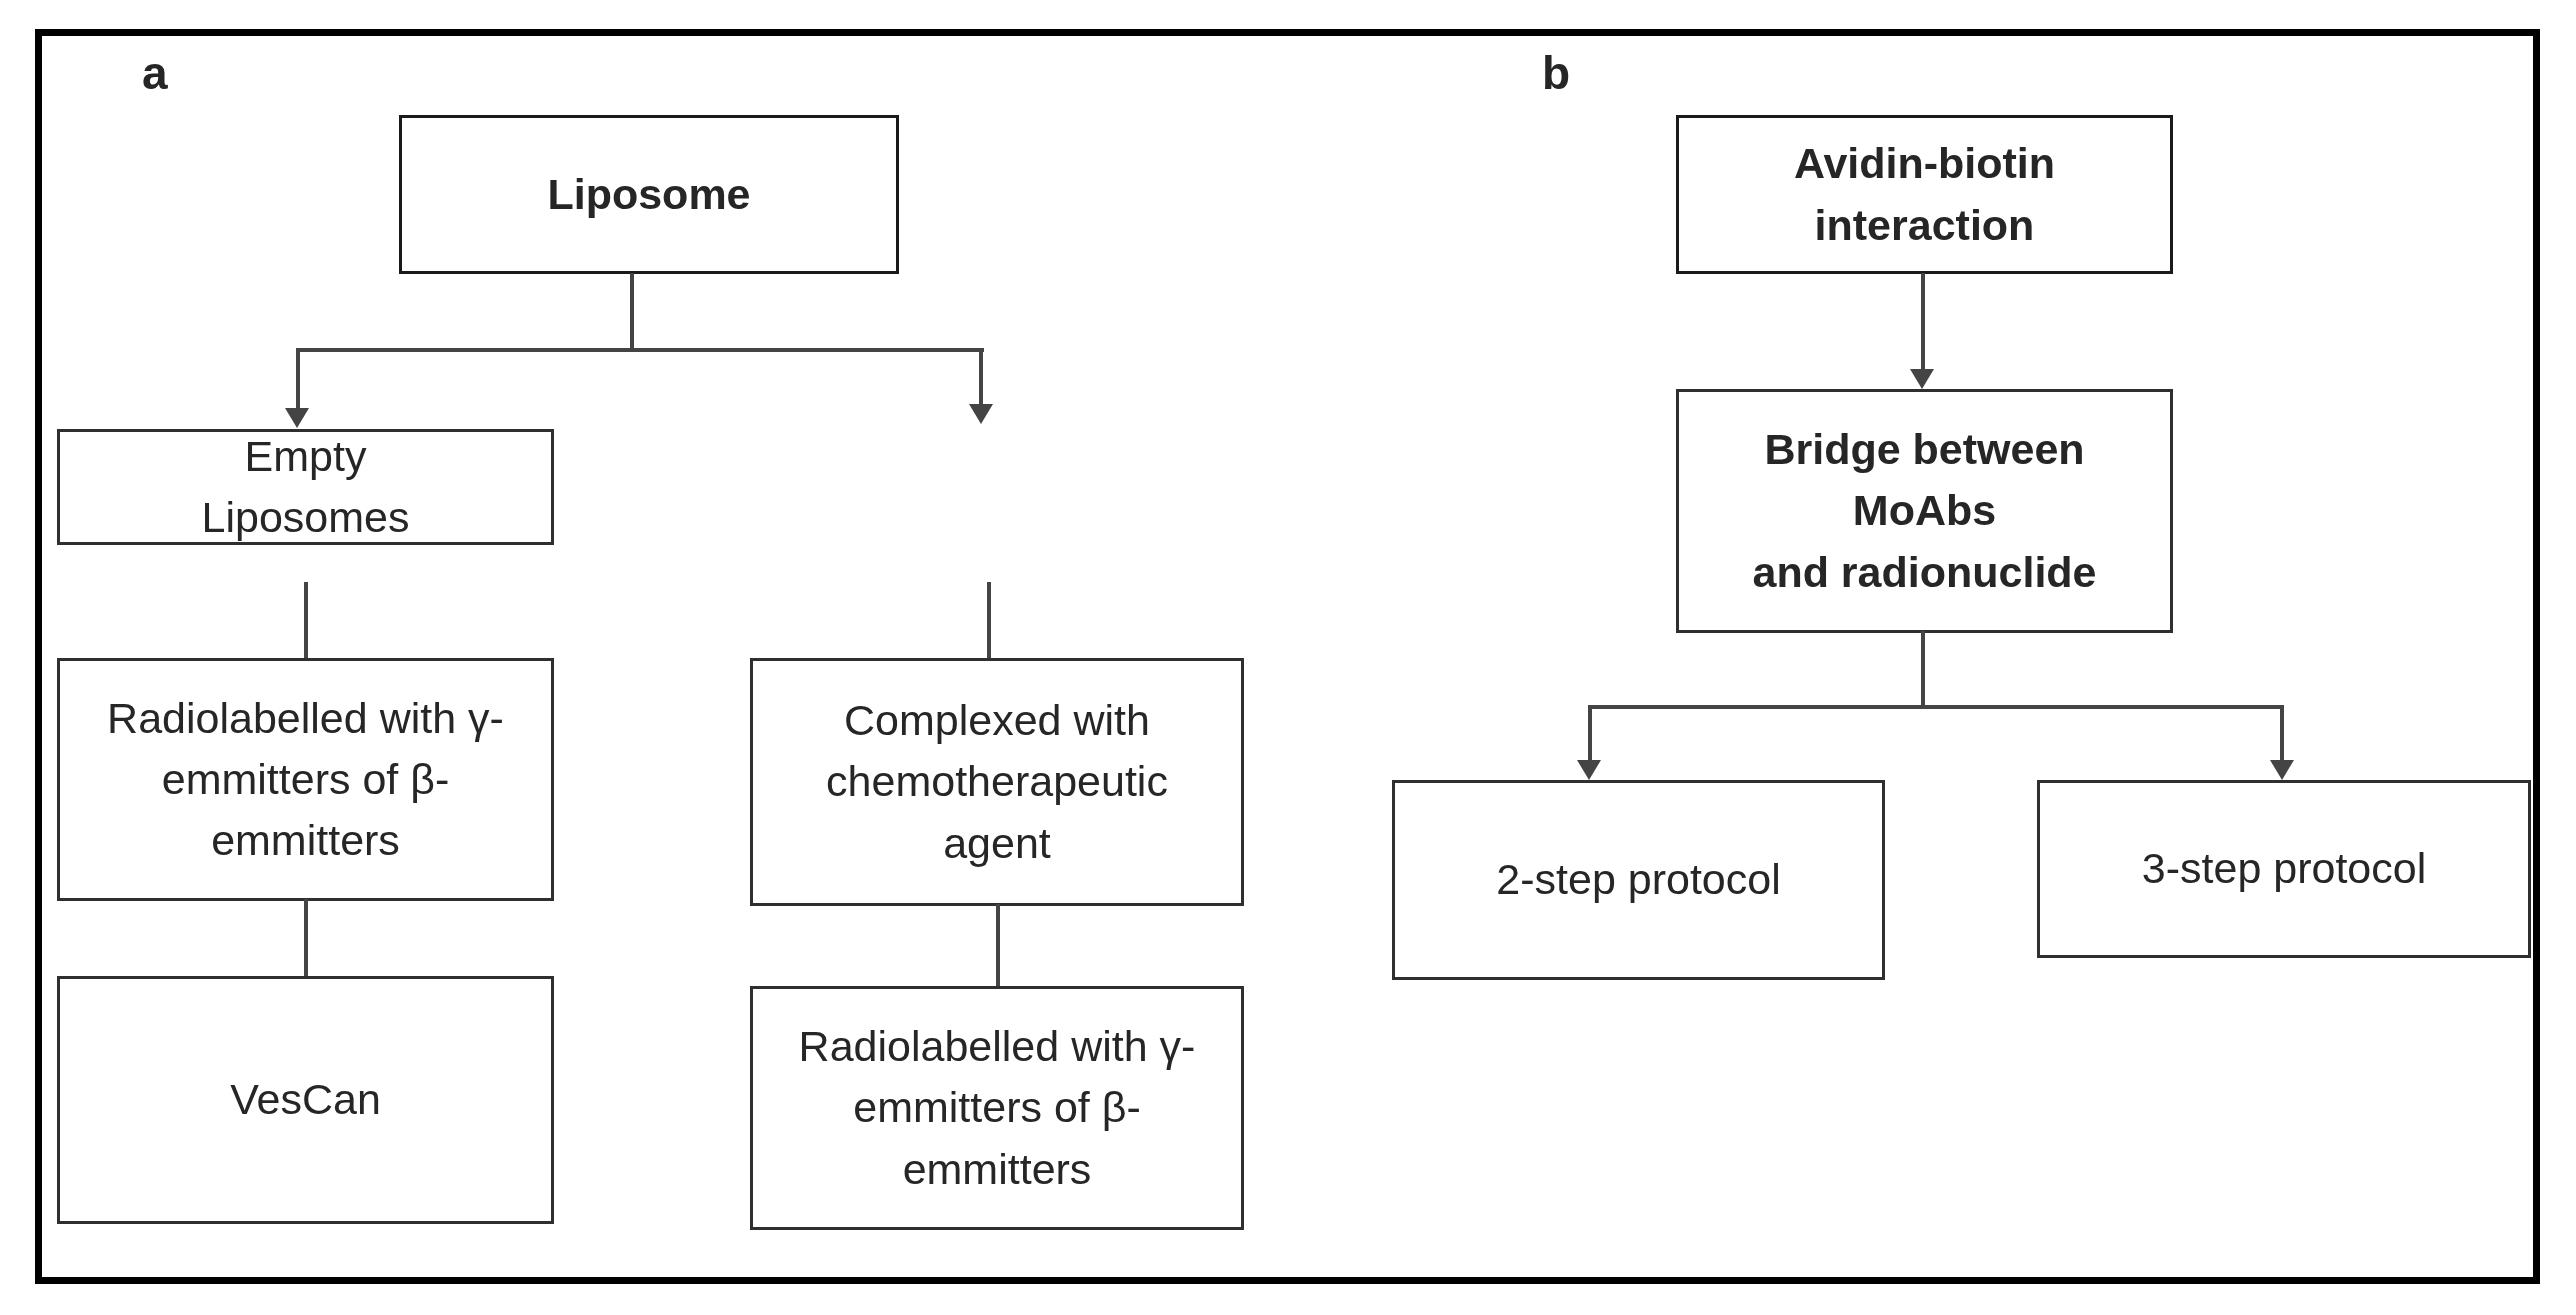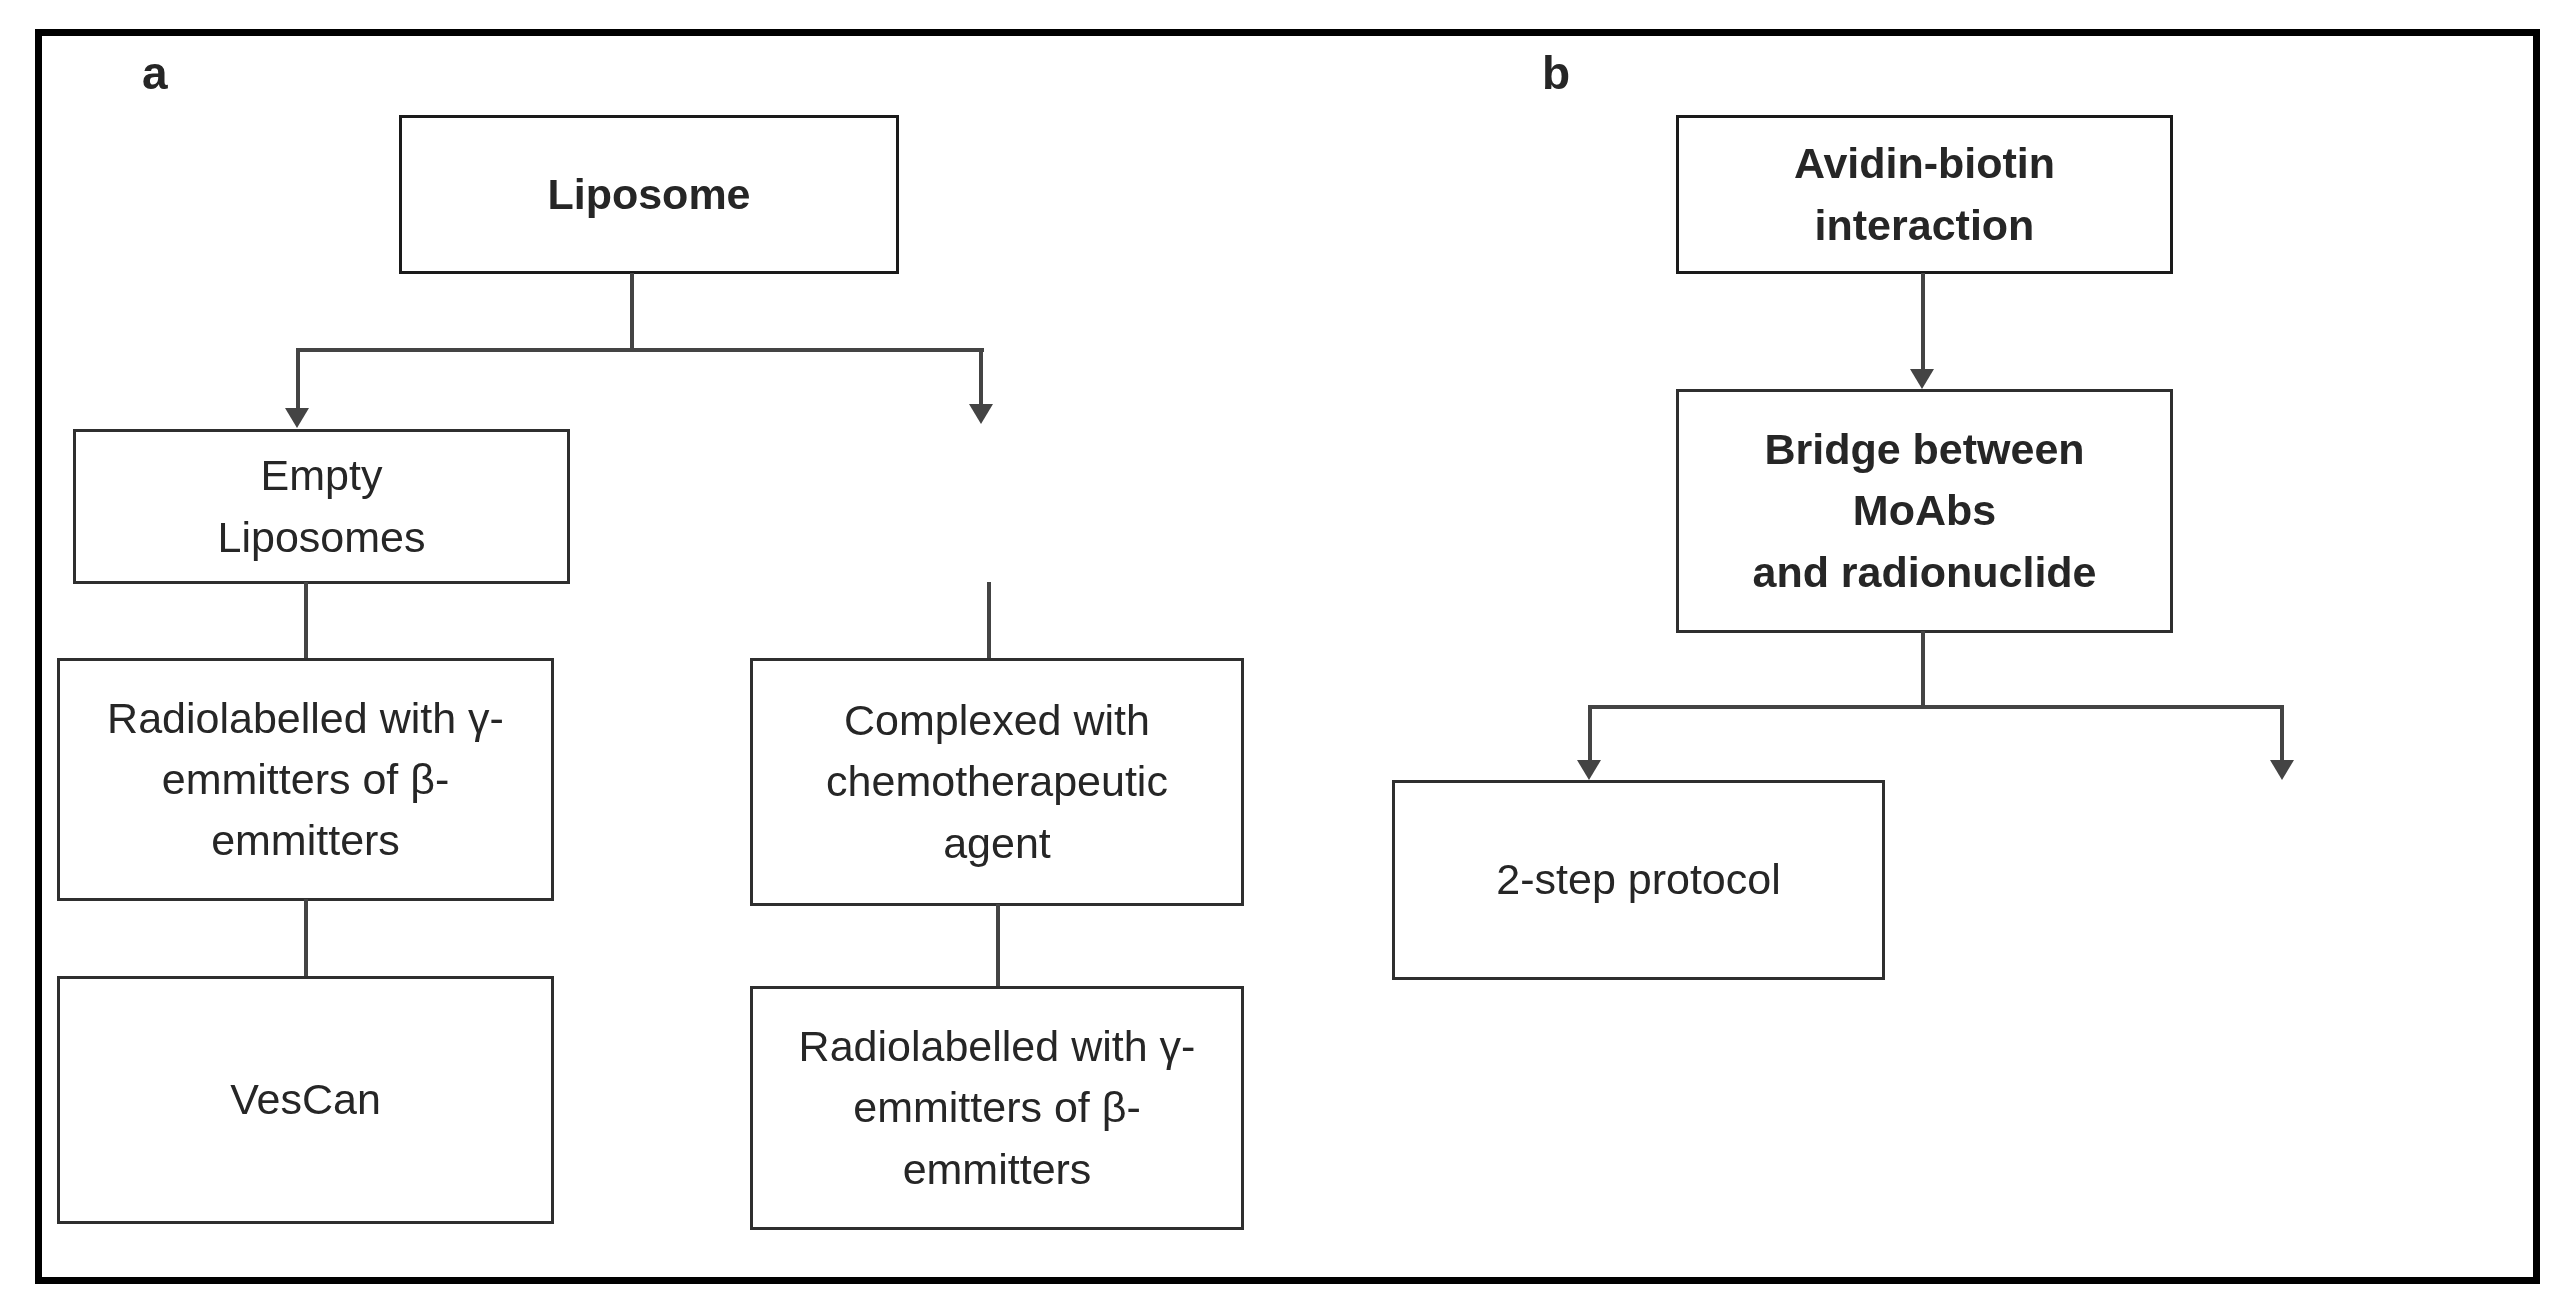--- a/index.html
+++ b/index.html
@@ -85,21 +85,21 @@
     <span class="node-label">Liposome</span>
   </div>
 
   <div class="vline" style="left:630px; top:273px; height:77px;"></div>
   <div class="hline" style="left:296px; top:348px; width:688px;"></div>
   <div class="vline" style="left:296px; top:348px; height:63px;"></div>
   <div class="arrow-down" style="left:285px; top:408px;"></div>
   <div class="vline" style="left:979px; top:348px; height:59px;"></div>
   <div class="arrow-down" style="left:969px; top:404px;"></div>
 
-  <div class="node" style="left:57px; top:429px; width:497px; height:155px;margin-left:16px;">
+  <div class="node" style="left:57px; top:429px; width:497px; height:116px;">
     <span class="node-label">Empty
 Liposomes</span>
   </div>
 
 
   <div class="vline" style="left:304px; top:582px; height:77px;"></div>
 
   <div class="node" style="left:57px; top:658px; width:497px; height:243px;">
     <span class="node-label">Radiolabelled with γ-
 emmitters of β-
@@ -147,14 +147,17 @@
   <div class="hline" style="left:1588px; top:705px; width:696px;"></div>
   <div class="vline" style="left:1588px; top:705px; height:58px;"></div>
   <div class="arrow-down" style="left:1577px; top:760px;"></div>
   <div class="vline" style="left:2280px; top:705px; height:58px;"></div>
   <div class="arrow-down" style="left:2270px; top:760px;"></div>
 
   <div class="node" style="left:1364px; top:780px; width:493px; height:200px;margin-left:28px;">
     <span class="node-label">2-step protocol</span>
   </div>
 
+  <div class="node" style="left:2037px; top:780px; width:494px; height:178px;">
+    <span class="node-label">3-step protocol</span>
+  </div>
 </div>
 
 
 </body></html>

